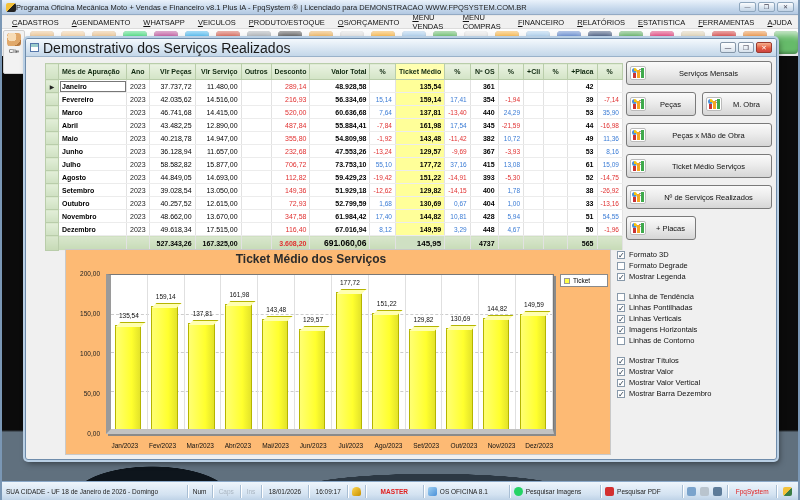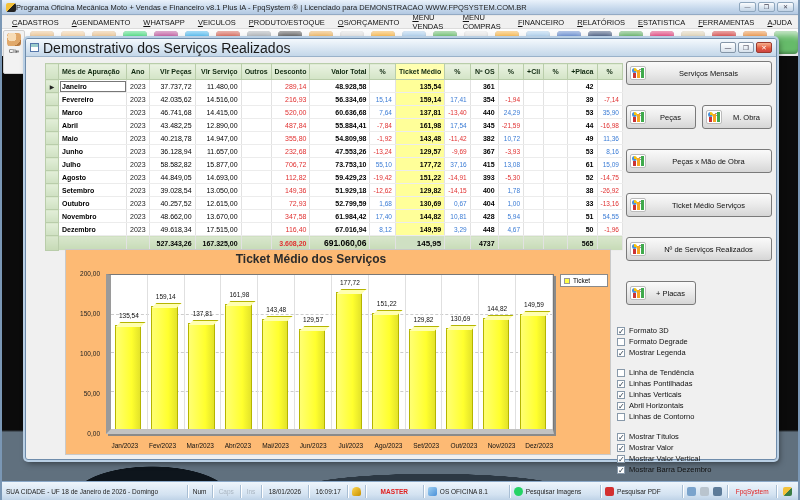--- a/index.html
+++ b/index.html
@@ -82,21 +82,21 @@
   .bar::before{content:"";position:absolute;left:2px;top:-4px;width:100%;height:4px;background:#ffffb0;transform:skewX(-45deg);border-top:1px solid #b5b500;}
   .bval{position:absolute;width:140%;left:-20%;text-align:center;font-size:6.5px;color:#111;}
   .ylab{position:absolute;left:0;width:34px;text-align:right;font-size:6.5px;color:#222;}
   .xlabels{position:absolute;left:40px;top:192px;width:452px;display:flex;}
   .xlab{flex:1;text-align:center;font-size:6.5px;color:#111;white-space:nowrap;}
   .legend{position:absolute;left:494px;top:24px;width:48px;height:13px;background:#fff;border:1px solid #8a8a8a;
     display:flex;align-items:center;gap:3px;padding:0 3px;font-size:6.5px;}
   .swatch{width:6px;height:6px;background:#ffff44;border:1px solid #999;flex:none;}
   
   .side{position:absolute;left:585px;top:4px;width:162px;}
-  .btn-row{display:flex;gap:6px;margin-bottom:20px;padding-left:15px;}
+  .btn-row{display:flex;gap:6px;margin-bottom:7px;padding-left:15px;}
   .chart-btn{height:24px;border:1px solid #7a7a7a;border-radius:3px;background:linear-gradient(#fafafa,#ececec 45%,#d6d6d6);
     display:flex;align-items:center;gap:3px;padding:0 3px;font-size:7.5px;color:#111;}
   .chart-btn.wide{width:146px;} .chart-btn.half{width:70px;}
   .chart-btn .cap{flex:1;text-align:center;white-space:nowrap;}
   .mci{width:16px;height:14px;position:relative;flex:none;background:#fff;border:1px solid #bbb;border-radius:2px;}
   .mci i{position:absolute;display:block;}
   .mci .pie{left:1px;top:1px;width:5px;height:5px;border-radius:50%;background:conic-gradient(#f4c20d 0 120deg,#4a90d9 120deg 360deg);}
   .mci .l1{right:1px;top:2px;width:5px;height:1px;background:#999;}
   .mci .l2{right:1px;top:4px;width:5px;height:1px;background:#999;}
   .mci .b1{left:2px;bottom:1px;width:3px;height:5px;background:#cc3333;}
@@ -679,21 +679,21 @@
             <div class="cbrow">
               <span class="cb">✓</span>
               <span class="cblab">Linhas Pontilhadas</span>
             </div>
             <div class="cbrow">
               <span class="cb">✓</span>
               <span class="cblab">Linhas Verticais</span>
             </div>
             <div class="cbrow">
               <span class="cb">✓</span>
-              <span class="cblab">Abril Horizontais</span>
+              <span class="cblab">Imagens Horizontais</span>
             </div>
             <div class="cbrow">
               <span class="cb"></span>
               <span class="cblab">Linhas de Contorno</span>
             </div>
           </div>
           <div class="cbgroup">
             <div class="cbrow">
               <span class="cb">✓</span>
               <span class="cblab">Mostrar Títulos</span>

